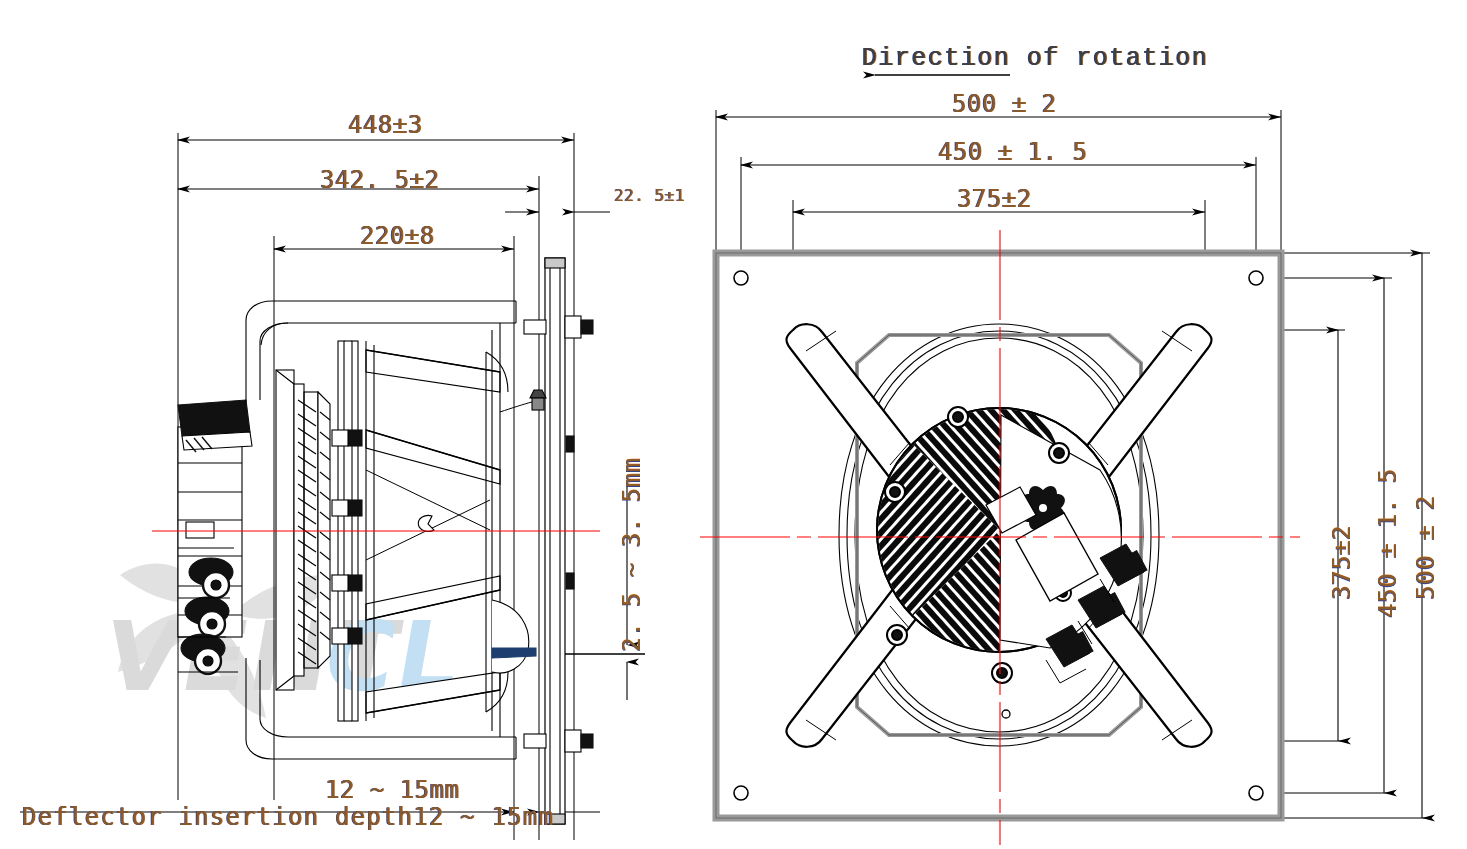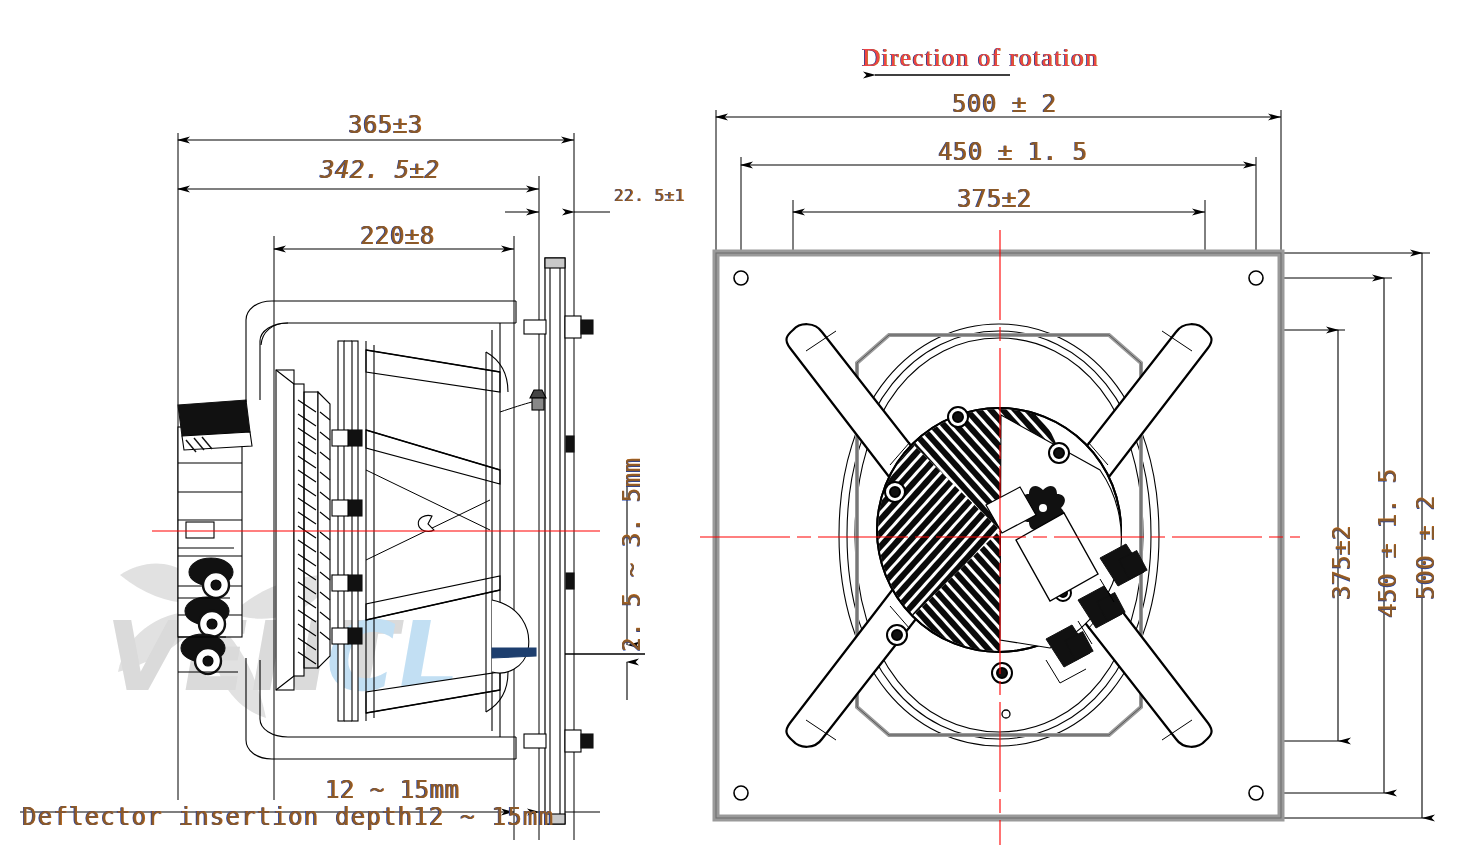--- a/index.html
+++ b/index.html
@@ -11,22 +11,22 @@
   .dimtext{
     position:absolute;
     font-family:"DejaVu Sans Mono","Liberation Mono",monospace;
     color:#8a5a2b;
     white-space:pre;
     letter-spacing:0.5px;
     text-shadow:-0.6px 0 0 #1b3faa, 0.6px 0 0 #c26b18;
   }
   .label-title{
     position:absolute;
-    font-family:Liberation Serif, serif;
-    color:#ef4444;
+    font-family:Liberation Mono, monospace;
+    color:#404040;
     white-space:pre;
     letter-spacing:1.5px;
     text-shadow:-0.7px 0 0 #17378f, 0.7px 0 0 #c4701a;
   }
   .rot90{transform-origin:0 0;}
 </style>
 </head>
 <body>
 
 <div id="sheet">
@@ -418,23 +418,23 @@
         <line x1="700" y1="537" x2="1300" y2="537" stroke-dasharray="90 7 14 7"></line>
         <line x1="1000" y1="230" x2="1000" y2="845" stroke-dasharray="90 7 14 7"></line>
       </g>
     </g>
 
     </g>
   </svg>
 
   <div class="label-title" style="left:862px; top:44px; font-size:25px;">Direction of rotation</div>
 
-  <div class="dimtext" style="left:348px; top:111px; font-size:24px;">365±3</div>
-
-  <div class="dimtext" style="left:320px; top:156px; font-size:24px;font-style:italic;">342. 5±2</div>
+  <div class="dimtext" style="left:348px; top:111px; font-size:24px;">448±3</div>
+
+  <div class="dimtext" style="left:320px; top:166px; font-size:24px;">342. 5±2</div>
 
   <div class="dimtext" style="left:360px; top:222px; font-size:24px;">220±8</div>
 
   <div class="dimtext" style="left:614px; top:186px; font-size:16px;">22. 5±1</div>
 
   <div class="dimtext rot90" style="left:618px; top:652px; font-size:24px; transform:rotate(-90deg);">2. 5 ~ 3. 5mm</div>
 
   <div class="dimtext" style="left:297px; top:776px; font-size:24px;margin-left:28px;">12 ~ 15mm</div>
 
   <div class="dimtext" style="left:22px; top:803px; font-size:24px; letter-spacing:1.2px;">Deflector insertion depth12 ~ 15mm</div>

